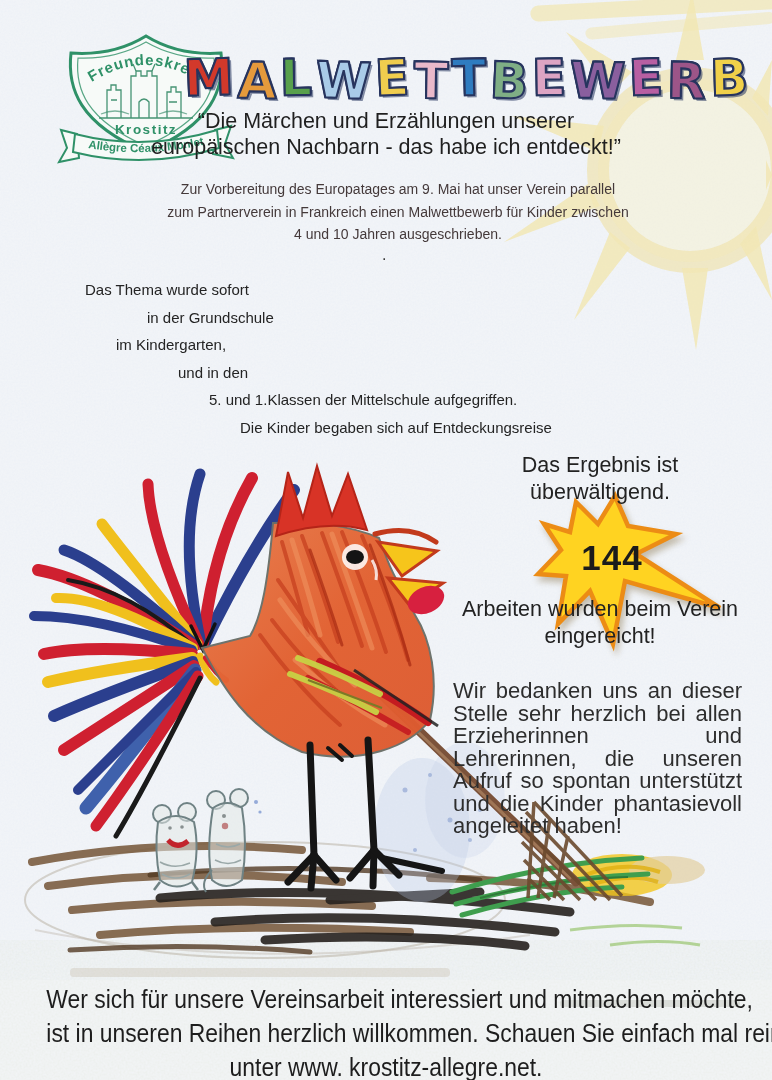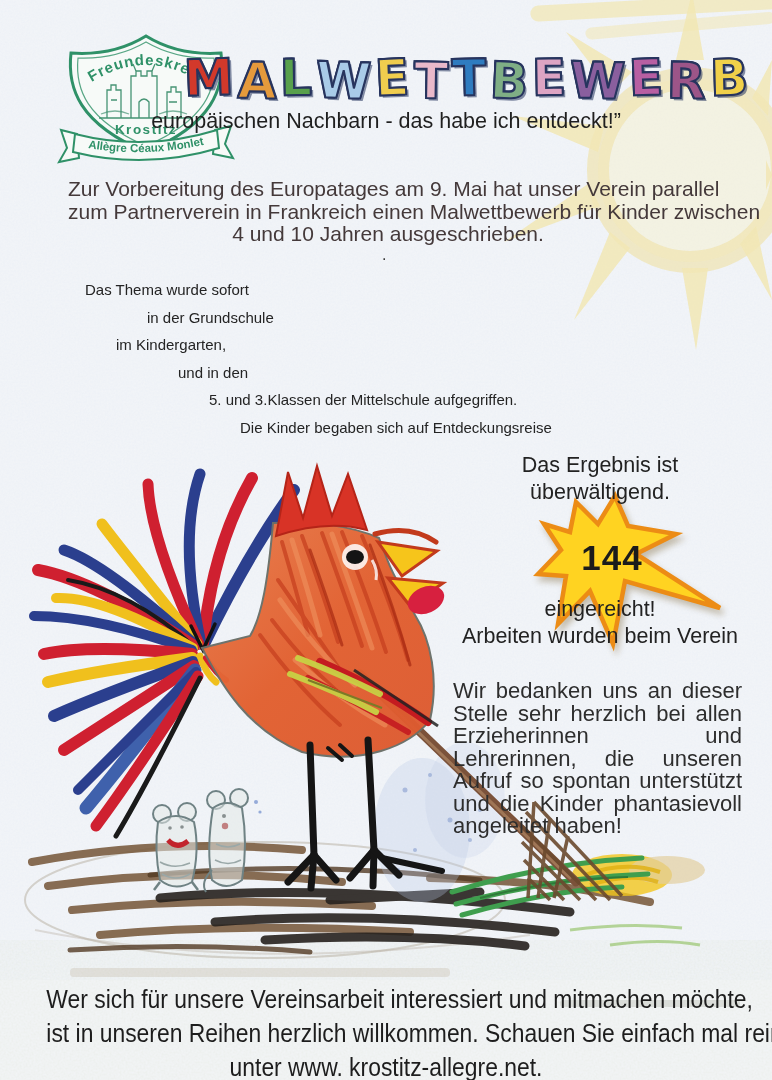--- a/index.html
+++ b/index.html
@@ -22,22 +22,22 @@
            font-weight:800;font-size:50px;line-height:58px;
            -webkit-text-stroke:2px #27345e;
            text-shadow:2.5px 2.5px 0 rgba(39,52,94,.55), -1px -1px 0 #27345e,
                        1px -1px 0 #27345e, -1px 1px 0 #27345e;}
 
   
   .center-block{text-align:center;}
   .center-block .line{white-space:nowrap;}
   #subtitle{left:66px;top:108px;width:640px;z-index:3;
             font-size:21.5px;line-height:26px;color:#1f1f1f;}
-  #intro{left:68px;top:178px;width:640px;z-index:3;
-         font-size:21px;line-height:22.5px;color:#44393a;}
+  #intro{left:78px;top:178px;width:640px;z-index:3;
+         font-size:14px;line-height:22.5px;color:#44393a;}
   #stray-dot{left:382px;top:246px;z-index:3;font-size:16px;color:#333;}
   #theme{left:85px;top:276px;z-index:3;font-size:15px;line-height:27.5px;color:#242424;}
   #theme .line{white-space:nowrap;}
   #result{left:450px;top:452px;width:300px;z-index:3;
           font-size:21.5px;line-height:27px;color:#222;}
   #submitted{left:438px;top:596px;width:324px;z-index:4;
              font-size:21.5px;line-height:27px;color:#222;}
   #thanks{left:453px;top:680px;width:289px;z-index:3;
           font-size:22px;line-height:22.5px;color:#2d2d2d;
           text-align:justify;}
@@ -137,53 +137,54 @@
       <span class="tletter" style="color: rgb(47, 124, 192); transform: rotate(-1.5deg) translateY(-1px);">T</span>
       <span class="tletter" style="color: rgb(127, 174, 133); transform: rotate(2.5deg) translateY(2px);">B</span>
       <span class="tletter" style="color: rgb(221, 164, 195); transform: rotate(-1deg) translateY(-1px);">E</span>
       <span class="tletter" style="color: rgb(138, 95, 158); transform: rotate(1.5deg) translateY(2px);">W</span>
       <span class="tletter" style="color: rgb(184, 95, 162); transform: rotate(-2deg) translateY(-1px);">E</span>
       <span class="tletter" style="color: rgb(156, 85, 136); transform: rotate(1deg) translateY(2px);">R</span>
       <span class="tletter" style="color: rgb(240, 208, 74); transform: rotate(-1.5deg) translateY(-1px);">B</span>
     </div>
 
   <div id="subtitle" class="abs center-block">
+      <div class="line">“Die Märchen und Erzählungen unserer</div>
       <div class="line">europäischen Nachbarn - das habe ich entdeckt!”</div>
     </div>
 
   <div id="intro" class="abs center-block">
       <div class="line">Zur Vorbereitung des Europatages am 9. Mai hat unser Verein parallel</div>
       <div class="line">zum Partnerverein in Frankreich einen Malwettbewerb für Kinder zwischen</div>
       <div class="line">4 und 10 Jahren ausgeschrieben.</div>
     </div>
 
   <div id="stray-dot" class="abs">.</div>
 
   <div id="theme" class="abs">
       <div class="line" style="margin-left: 0px;">Das Thema wurde sofort</div>
       <div class="line" style="margin-left: 62px;">in der Grundschule</div>
       <div class="line" style="margin-left: 31px;">im Kindergarten,</div>
       <div class="line" style="margin-left: 93px;">und in den</div>
-      <div class="line" style="margin-left: 124px;">5. und 3.Klassen der Mittelschule aufgegriffen.</div>
+      <div class="line" style="margin-left: 124px;">5. und 1.Klassen der Mittelschule aufgegriffen.</div>
       <div class="line" style="margin-left: 155px;">Die Kinder begaben sich auf Entdeckungsreise</div>
     </div>
 
   <div id="result" class="abs center-block">
       <div class="line">Das Ergebnis ist</div>
       <div class="line">überwältigend.</div>
     </div>
 
   <svg id="star" class="abs" width="212" height="168" viewBox="0 0 212 168">
     <polygon points="87,10 100,40 148,48 108,68 192,122 97,95 85,158 62,105 30,138 38,90 10,88 33,64 16,38 42,46 48,16 70,38" fill="#ffd321" stroke="#ec8c15" stroke-width="4.5" stroke-linejoin="miter"></polygon>
     <text x="84" y="84" text-anchor="middle" font-family="Liberation Sans, sans-serif" font-size="35" font-weight="bold" fill="#1b1b1b" letter-spacing="1">144</text>
   </svg>
 
   <div id="submitted" class="abs center-block">
+      <div class="line">Arbeiten wurden beim Verein</div>
       <div class="line">eingereicht!</div>
-      <div class="line">Arbeiten wurden beim Verein</div>
     </div>
 
   <div id="thanks" class="abs">Wir bedanken uns an dieser Stelle sehr herzlich bei allen Erzieherinnen und Lehrerinnen, die unseren Aufruf so spontan unterstützt und die Kinder phantasievoll angeleitet haben!</div>
 
   <svg id="drawing" class="abs" width="700" height="545" viewBox="0 0 700 545">
     <defs>
       <linearGradient id="bodyGrad" x1="0" y1="0" x2="1" y2="1">
         <stop offset="0" stop-color="#e87b4c"></stop>
         <stop offset="0.5" stop-color="#e2602f"></stop>
         <stop offset="1" stop-color="#dd5a30"></stop>

